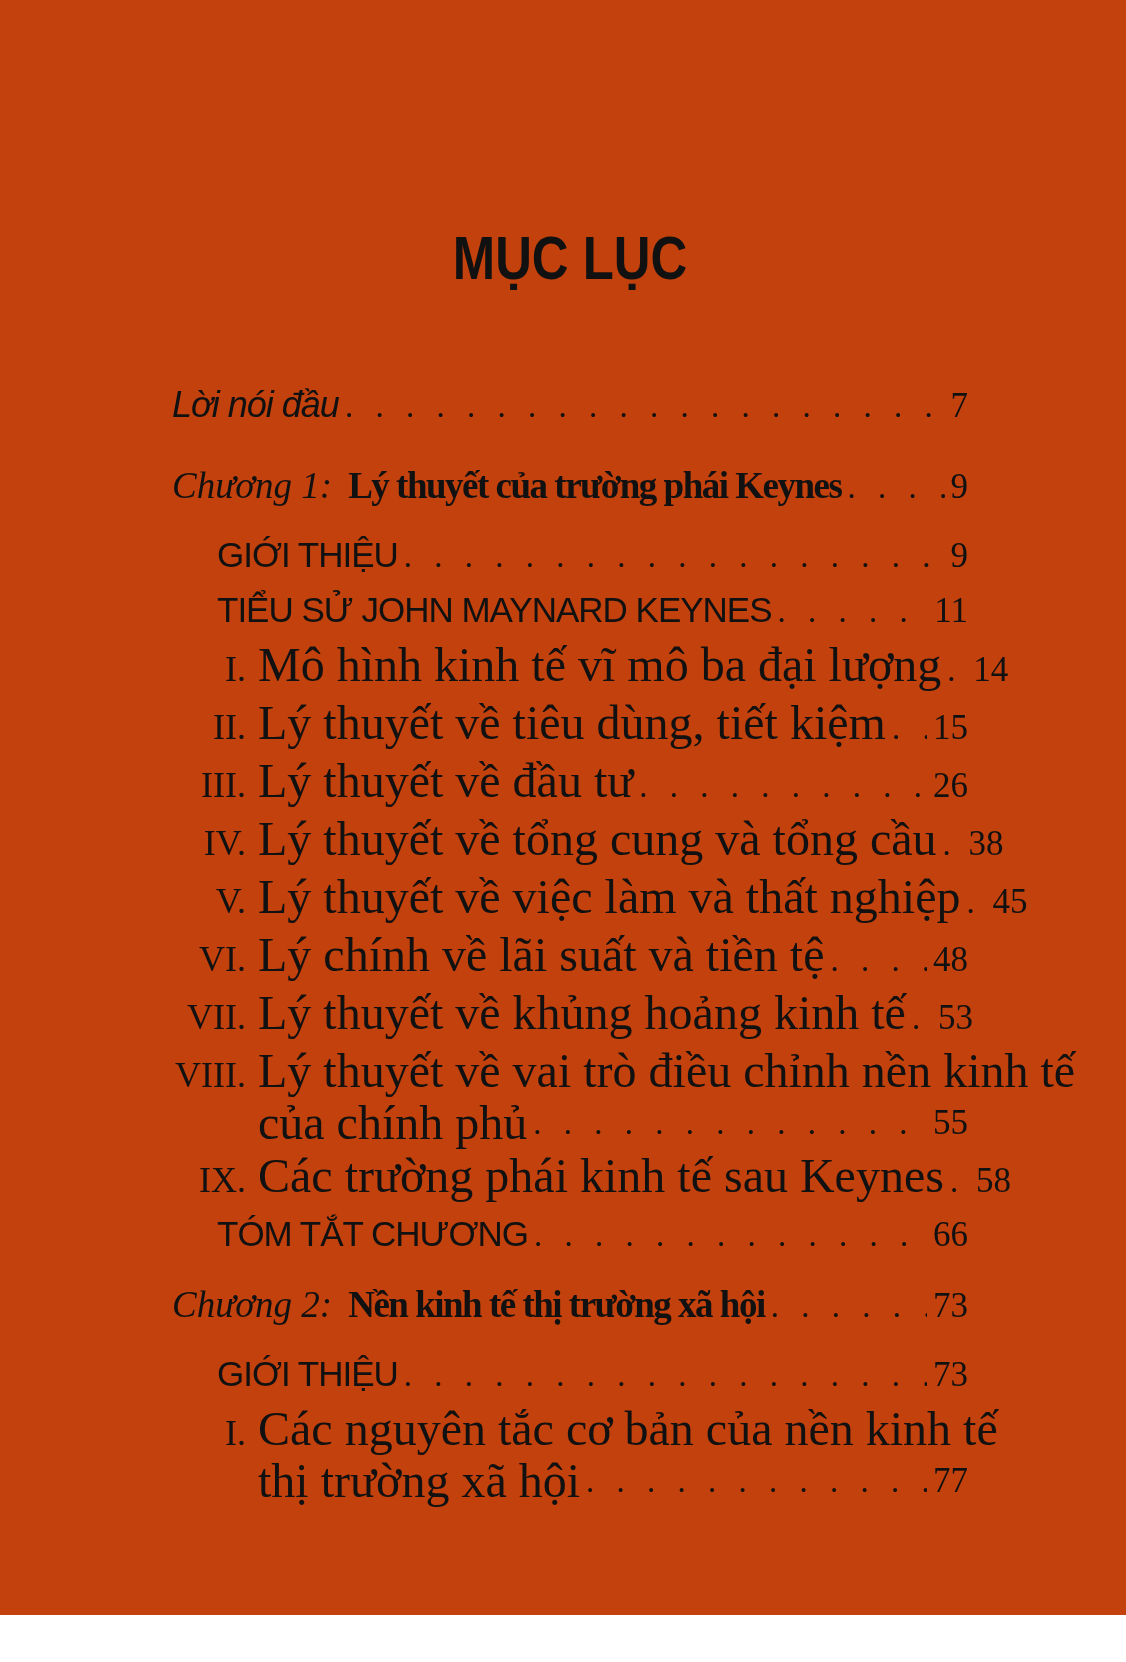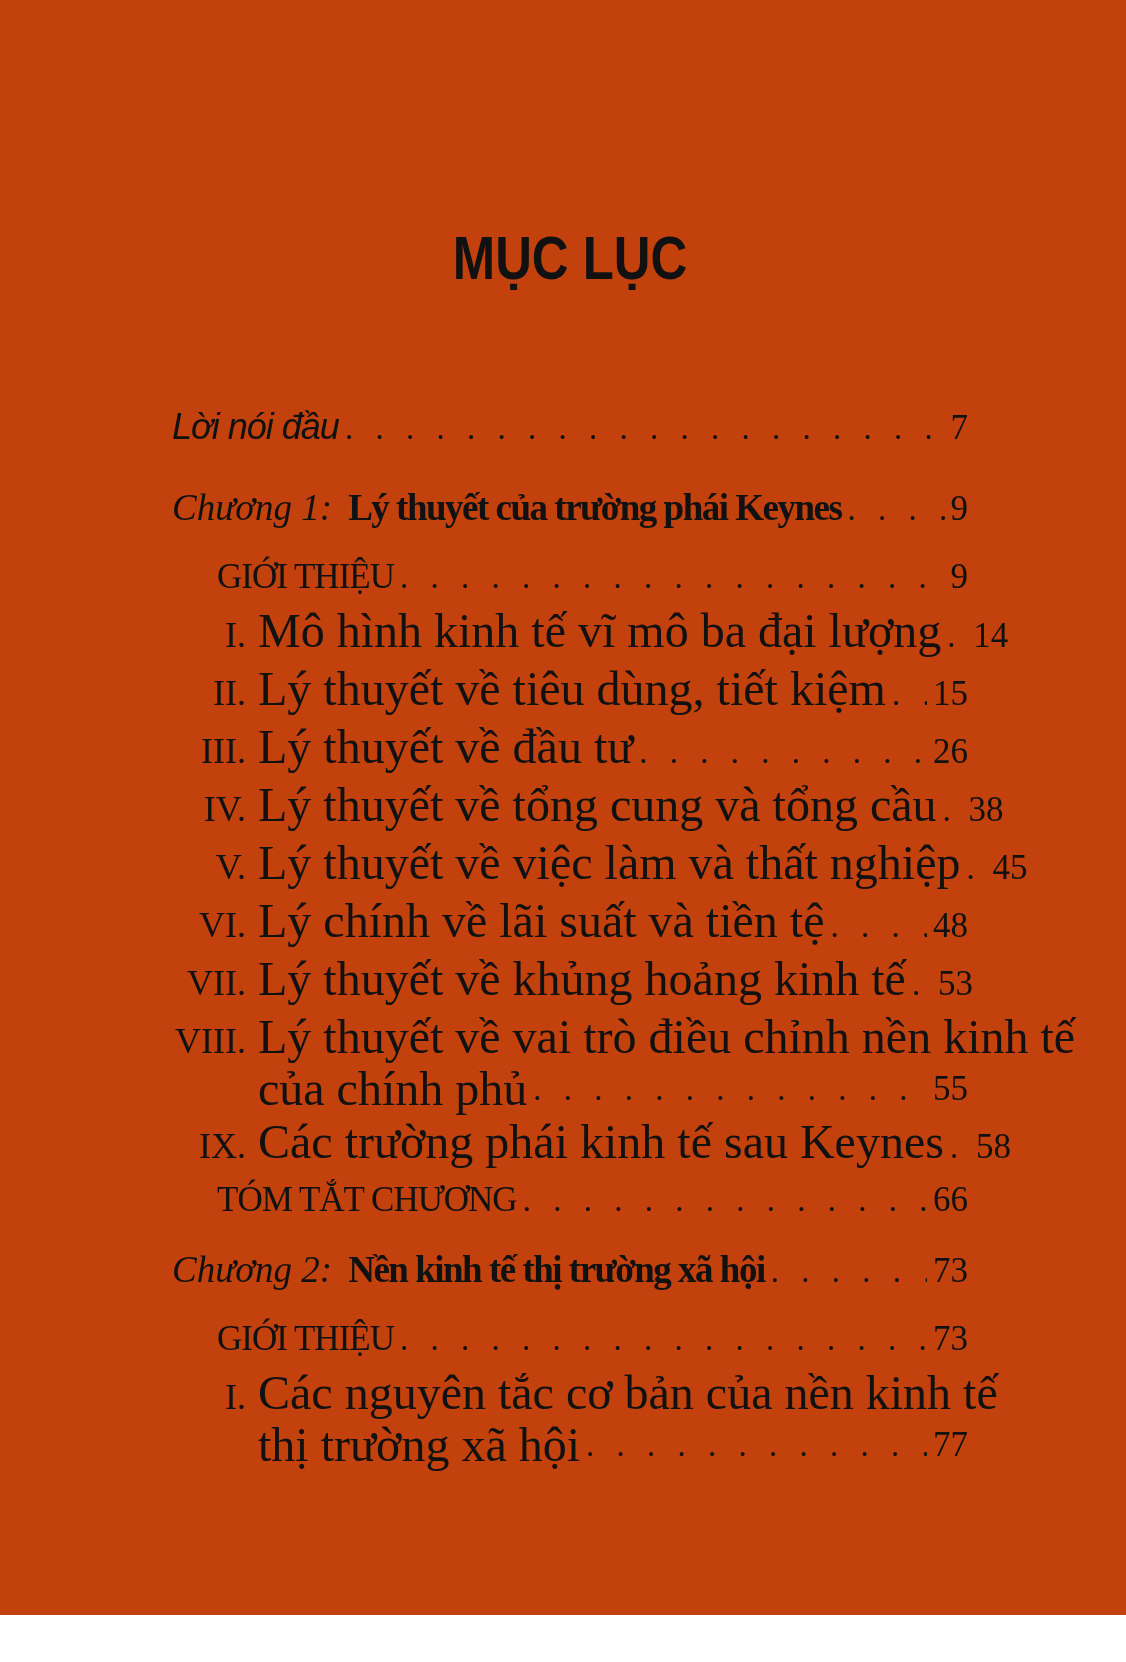--- a/index.html
+++ b/index.html
@@ -43,36 +43,35 @@
   .row.preface { margin-bottom: 28px; }
   .row.chapter { margin-top: 18px; margin-bottom: 16px; }
   .row.section { padding-left: 45px; margin-bottom: 2px; }
   .row.item    { margin-bottom: 1px; }
 
   .preface-label {
     font-family: "Liberation Sans", sans-serif;
     font-style: italic;
     font-size: 36px;
     letter-spacing: -1px;
-    margin-top: 22px;
   }
   .chapter-prefix {
     font-family: "Liberation Serif", serif;
     font-style: italic;
     font-size: 37px;
   }
   .chapter-title {
     font-family: Liberation Serif, serif;
     font-weight: 700;
     font-size: 37px;
     letter-spacing: -1.5px;
     margin-left: 16px;
   }
   .section-label {
-    font-family: Liberation Serif, serif;
+    font-family: Liberation Sans, sans-serif;
     font-size: 35px;
     letter-spacing: -1px;
     text-align: center;
   }
   .numeral {
     flex: 0 0 86px;
     text-align: right;
     padding-right: 12px;
     box-sizing: border-box;
     font-size: 36px;
@@ -119,20 +118,25 @@
       <span class="dots"></span>
       <span class="pagenum">9</span>
     </div>
 
     <div class="row section">
       <span class="section-label">GIỚI THIỆU</span>
       <span class="dots"></span>
       <span class="pagenum">9</span>
     </div>
 
+    <div class="row section">
+      <span class="section-label">TIỂU SỬ JOHN MAYNARD KEYNES</span>
+      <span class="dots"></span>
+      <span class="pagenum">11</span>
+    </div>
 
     <div class="row item">
       <span class="numeral">I.</span>
       <span class="item-text">Mô hình kinh tế vĩ mô ba đại lượng</span>
       <span class="dots"></span>
       <span class="pagenum">14</span>
     </div>
 
     <div class="row item">
       <span class="numeral">II.</span>

